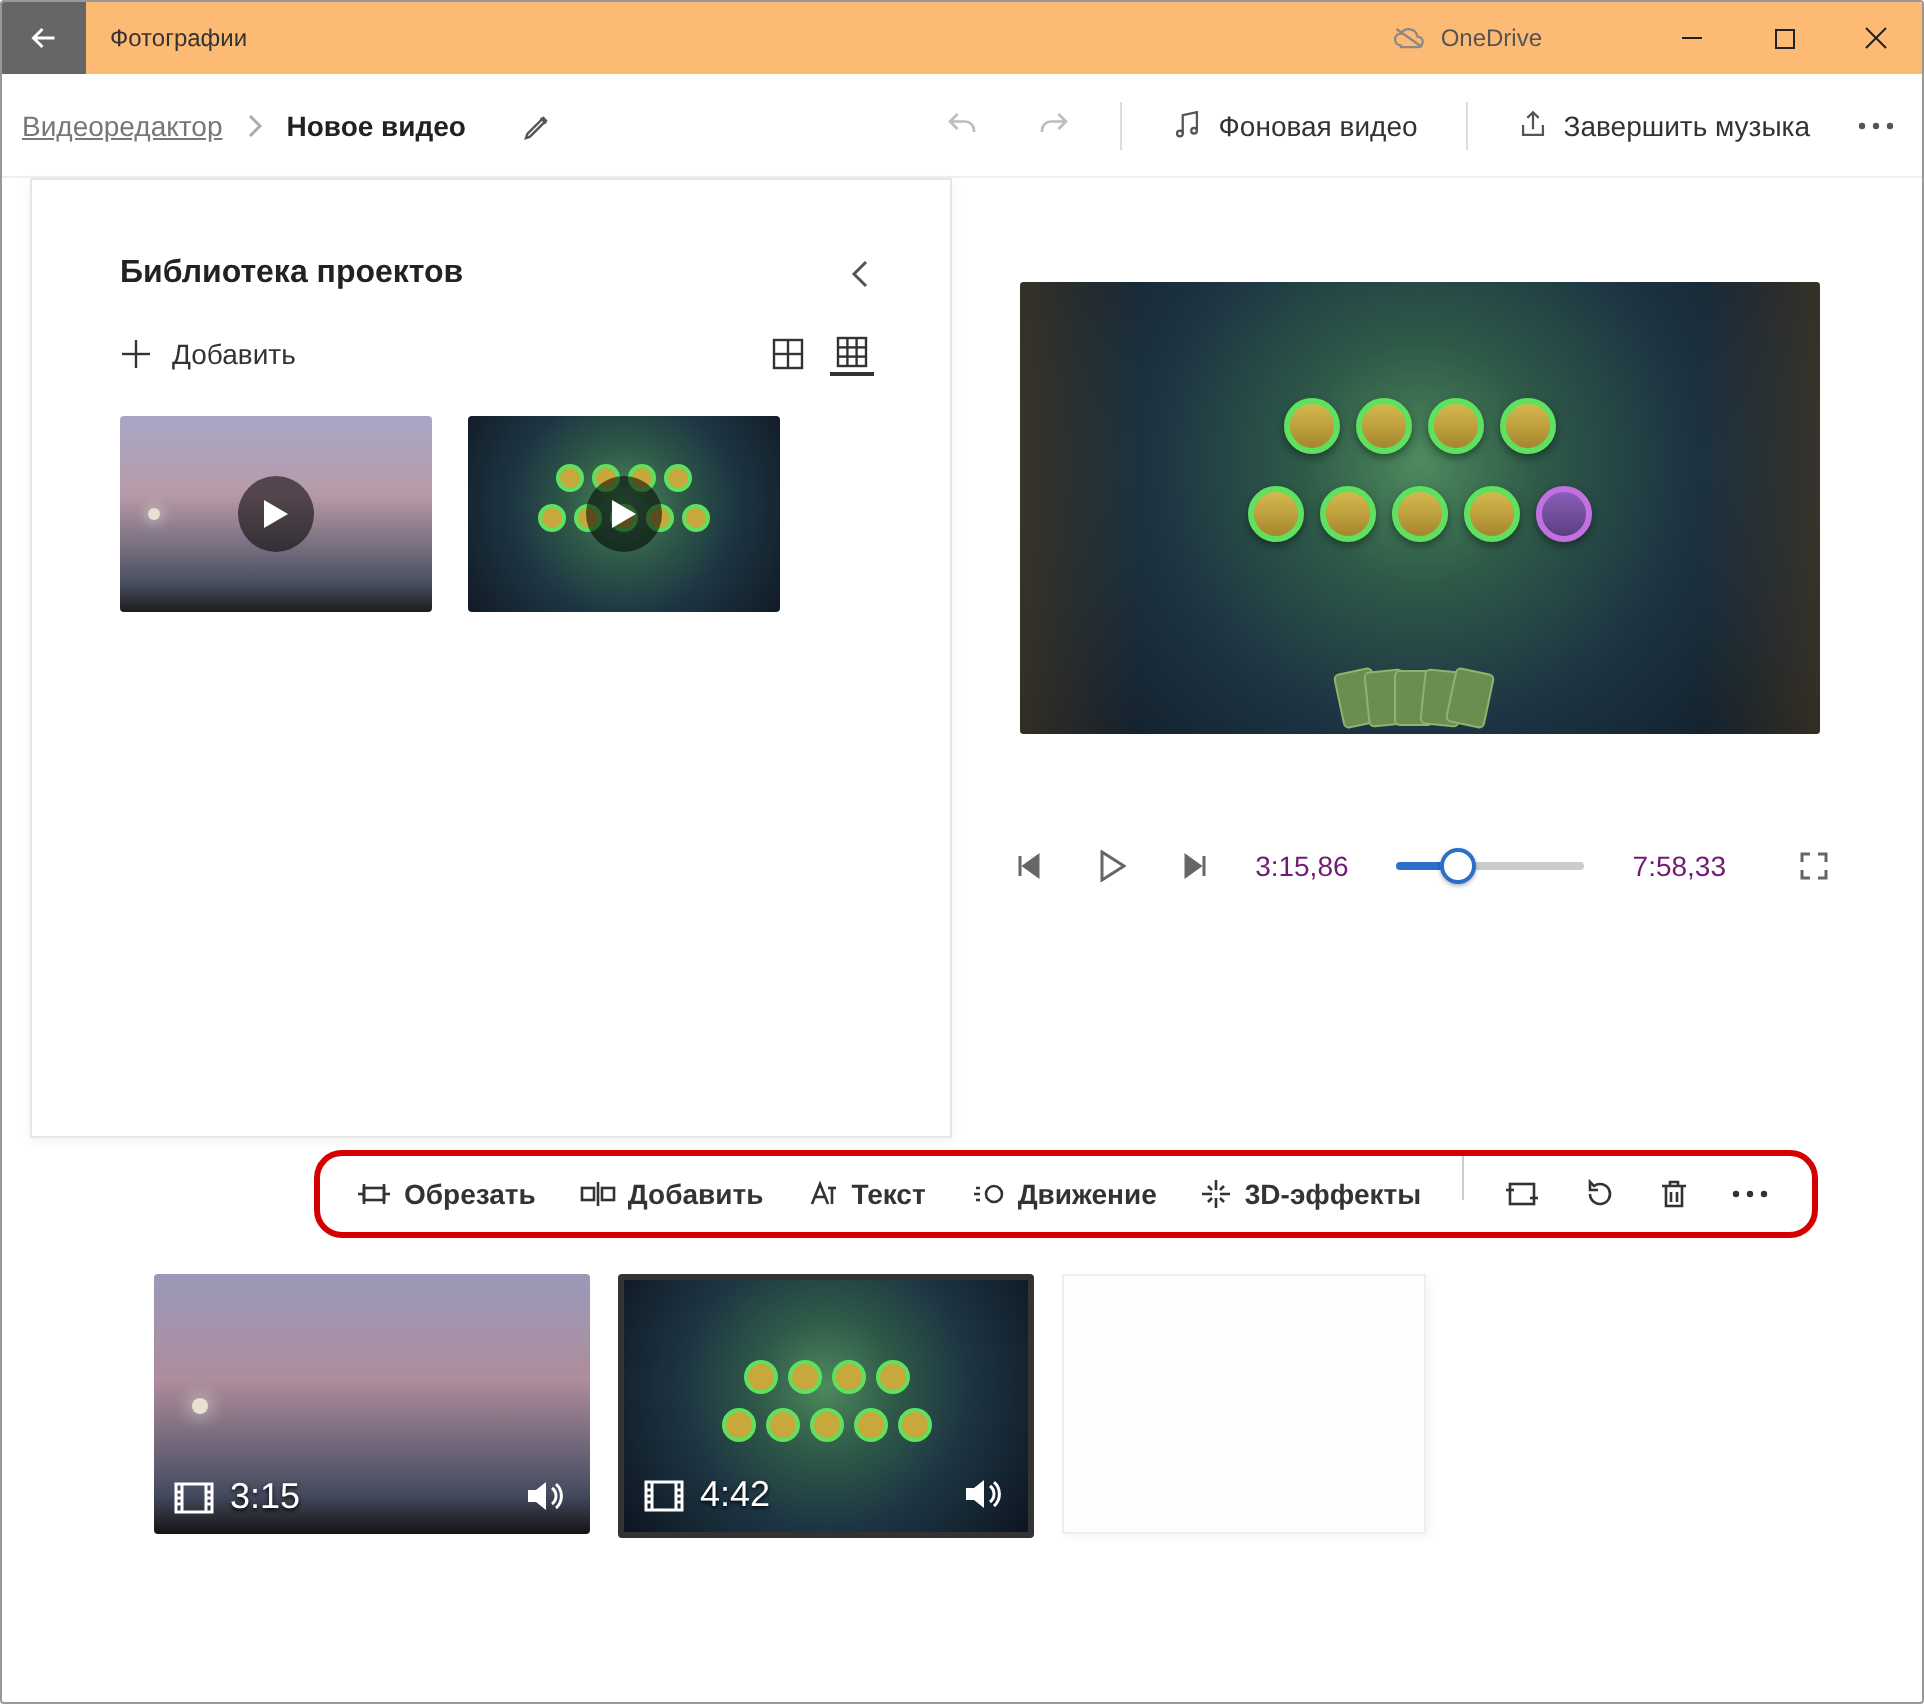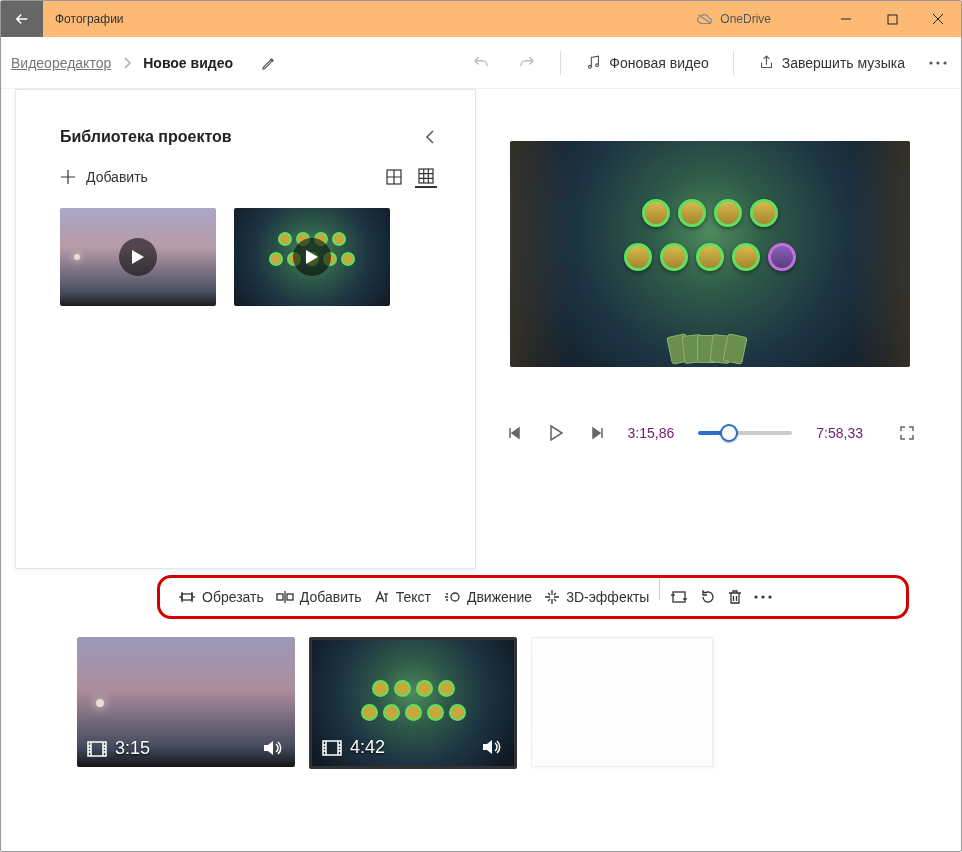--- a/index.html
+++ b/index.html
@@ -51,21 +51,21 @@
   .preview-frame .hand{position:absolute;bottom:4px;left:50%;transform:translateX(-50%);display:flex;gap:-4px;}
   .preview-frame .card{width:20px;height:28px;border-radius:3px;background:#6a8e4f;border:1px solid #8fb36e;margin-left:-6px;transform:rotate(var(--r));}
 
   .player-bar { display:flex; align-items:center; justify-content:center; gap:18px; margin-top: 54px; padding:0 10px;}
   .pb-btn { color:#666; display:flex; align-items:center; justify-content:center; width:24px; height:24px;}
   .time { font-size:14px; color:#701a75; }
   .slider { width: 94px; height: 4px; background: linear-gradient(90deg,#2a6fc9 0%, #2a6fc9 35%, #ccc 35%, #ccc 100%); border-radius:2px; position:relative; margin:0 6px;}
   .slider .knob { position:absolute; left:33%; top:50%; transform:translate(-50%,-50%); width:18px; height:18px; border-radius:50%; background:#fff; border:2px solid #2a6fc9; box-shadow:0 1px 2px rgba(0,0,0,0.3);}
 
   .edit-toolbar-wrap { margin: 6px 52px 0 156px; }
-  .edit-toolbar { border: 3px solid #d40000; border-radius: 14px; height: 44px; display:flex; padding:0 12px; font-size:14px; color:#333;}
+  .edit-toolbar { border: 3px solid #d40000; border-radius: 14px; height: 44px; display:flex; padding:0 12px; gap:10px; font-size:14px; color:#333;font-weight:bold;}
   .et-btn { display:flex; align-items:center; gap:6px; padding:4px 6px;}
   .et-div { width:1px; height:22px; background:#ccc; margin:0 4px;}
 
   .timeline { display:flex; gap:14px; padding: 18px 0 0 76px; }
   .clip { position: relative; border-radius:2px; overflow:hidden; }
   .clip.a { width: 218px; height: 130px; background: linear-gradient(180deg,#9a99b8 0%, #ae8d9d 40%, #444a5e 85%, #141414 100%);}
   .clip.b { width: 208px; height: 132px; background: radial-gradient(circle at 50% 42%, #4d8a5d 0%, #2e5948 28%, #1d3443 58%, #0d1520 100%); border:3px solid #333;}
   .clip.b .row { position:absolute; left:35px; right:35px; display:flex; gap:5px; justify-content:center;}
   .clip.b .row.top{top:40px;} .clip.b .row.bot{top:64px;}
   .clip.b .coin{width:17px;height:17px;border-radius:50%;border:2px solid #5fe05f;background:#c7a83d;}

